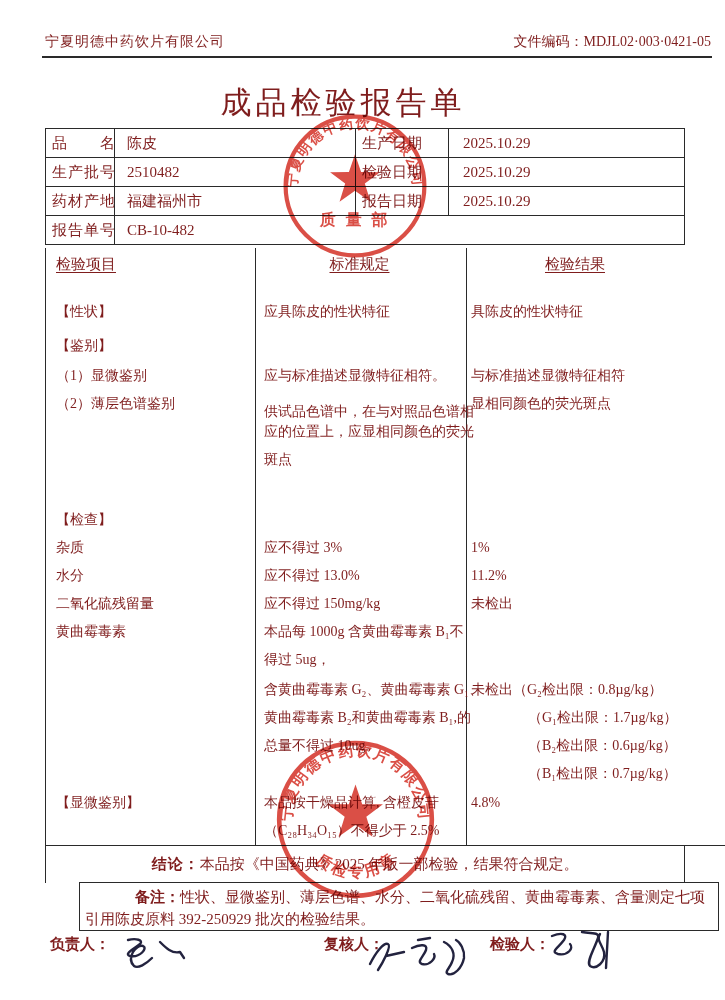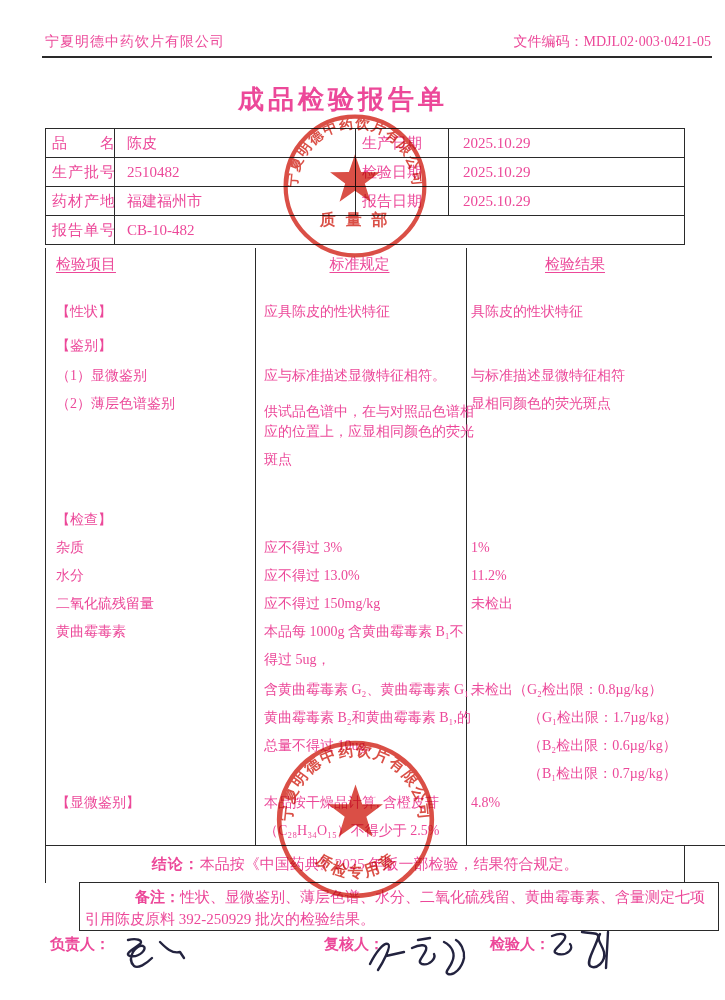--- a/index.html
+++ b/index.html
@@ -1,26 +1,26 @@
 <!DOCTYPE html>
 <html><head>
 <meta charset="utf-8">
 <style>
   html,body{margin:0;padding:0;background:#e8e8e8;}
   .page{
     position:relative;width:725px;height:1000px;background:#ffffff;
     margin:0 auto;overflow:hidden;
     font-family:"Liberation Serif","DejaVu Serif",serif;
-    color:#ec4899;
+    color:#7f1d1d;
   }
   .abs{position:absolute;}
   .hdr-company{left:45px;top:33px;font-size:14px;letter-spacing:1px;}
   .hdr-code{right:14px;top:33px;font-size:14px;}
   .hdr-rule{left:42px;top:56px;width:670px;height:0;border-top:2px solid #2a2a2a;}
-  .doc-title{left:0;top:82px;width:686px;text-align:center;font-size:26px;font-weight:bold;letter-spacing:4px;}
+  .doc-title{left:0;top:82px;width:686px;text-align:center;font-size:31px;font-weight:normal;letter-spacing:4px;}
 
   
   .info-table{left:45px;top:128px;width:640px;border-collapse:collapse;table-layout:fixed;}
   .info-table td{border:1px solid #2a2a2a;height:28px;font-size:15px;padding:0 6px;vertical-align:middle;white-space:nowrap;overflow:hidden;}
   .info-table td.lab{width:56px;letter-spacing:1px;}
   .info-table td.val{width:222px;padding-left:12px;}
   .info-table td.lab2{width:80px;}
   .info-table td.val2{padding-left:14px;margin-left:34px;}
 
   

